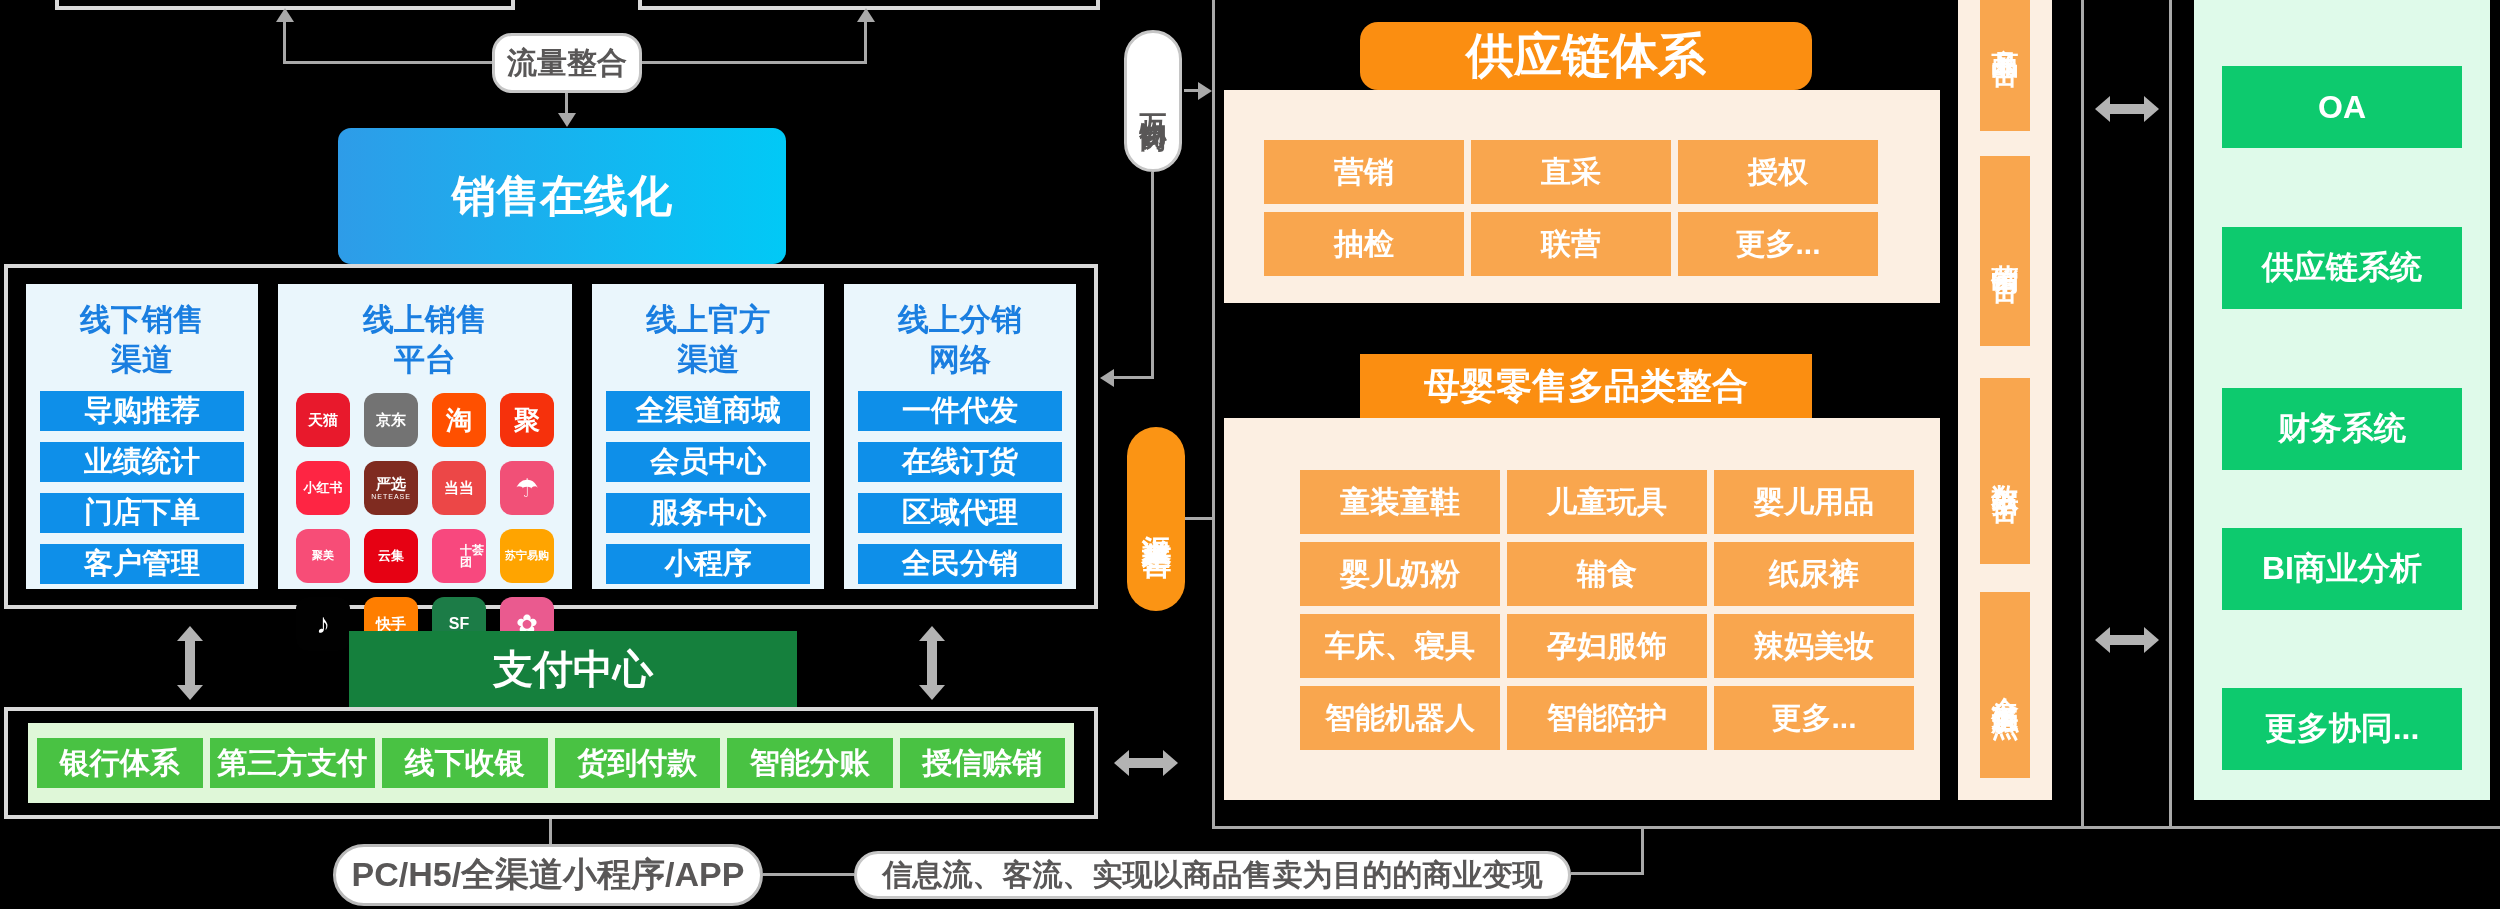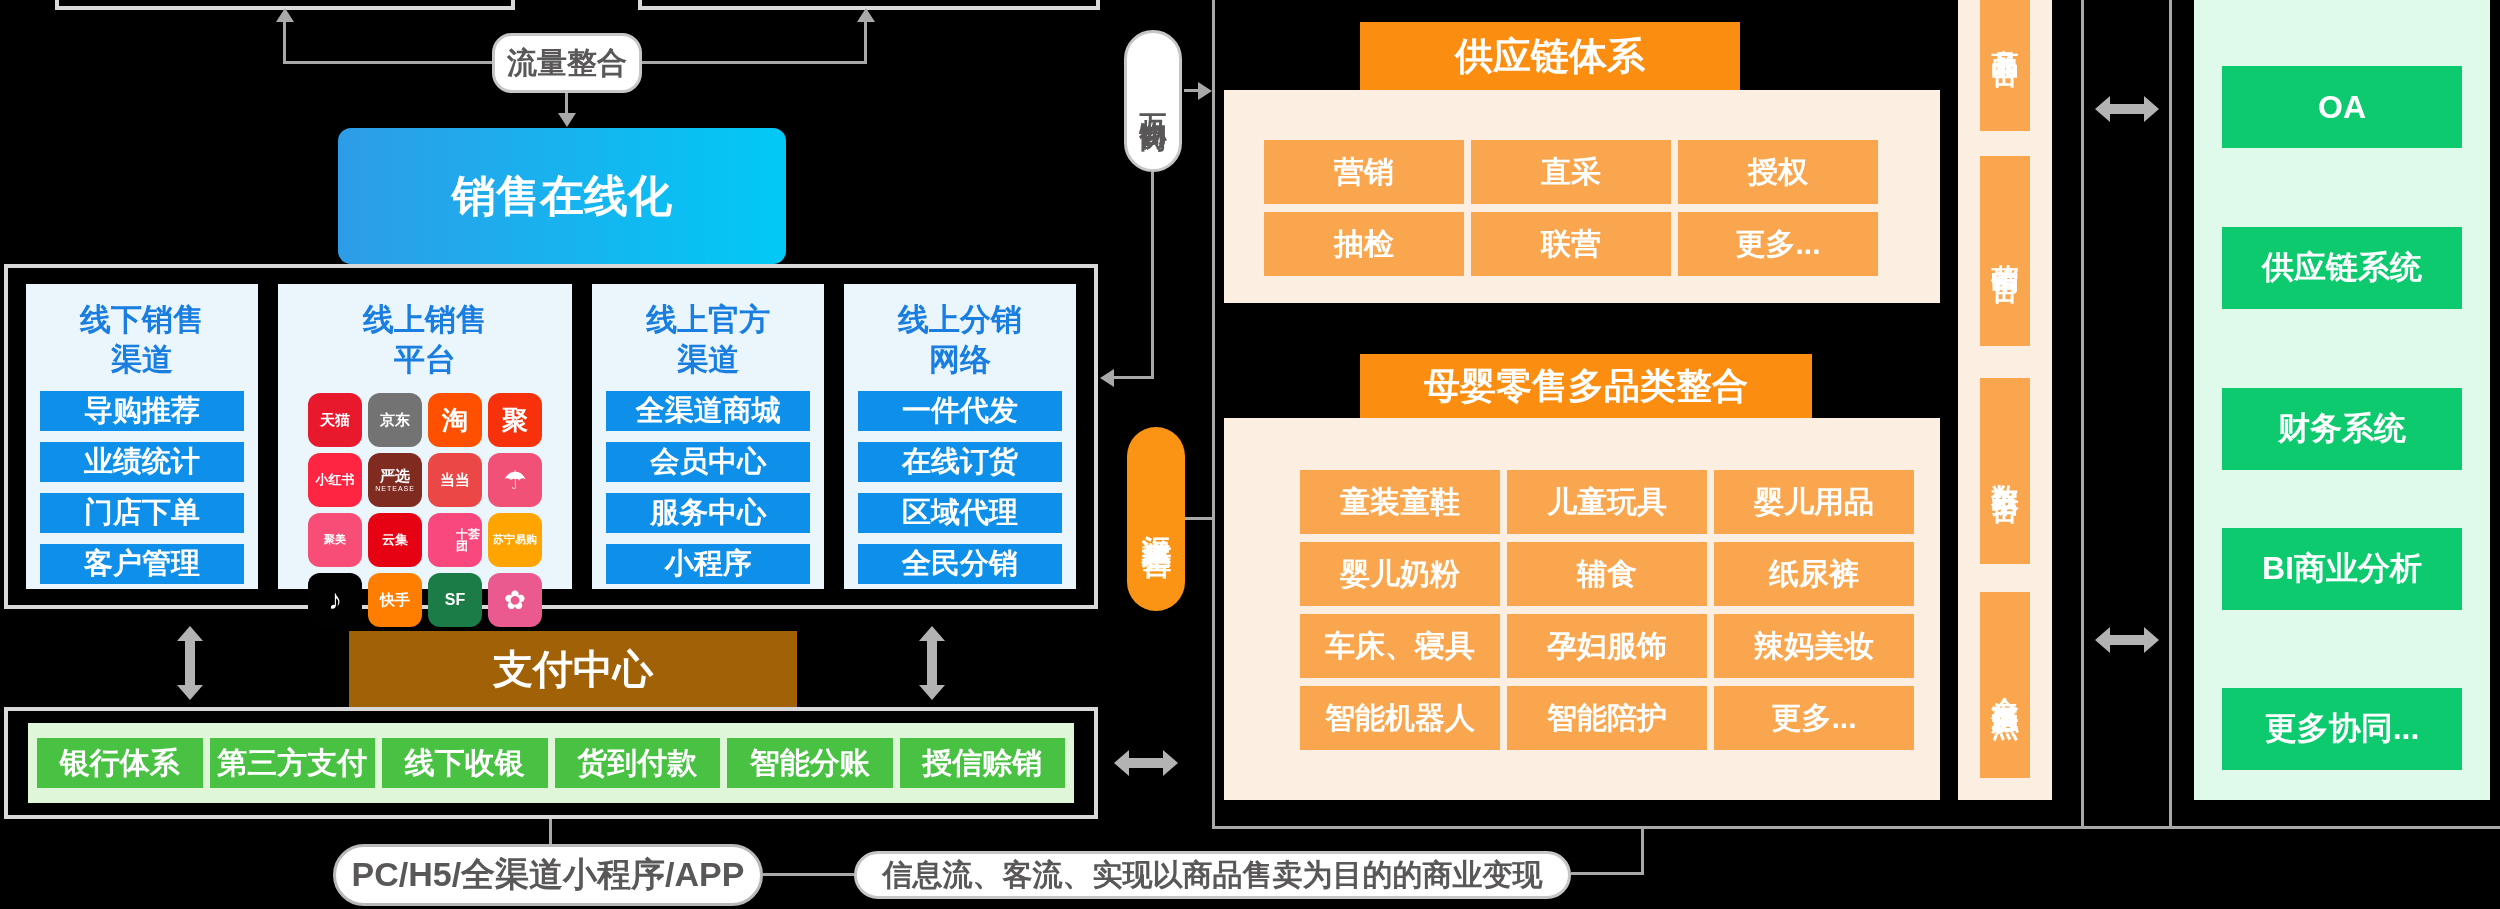--- a/index.html
+++ b/index.html
@@ -32,25 +32,25 @@
   .topbox{position:absolute;top:-44px;height:54px;background:#000;border:4px solid #D9D9D9;box-sizing:border-box;z-index:1;}
   
   #sales-header{left:338px;top:128px;width:448px;height:136px;background:linear-gradient(90deg,#2E9CE8,#01C9F6);
     color:#fff;font-size:44px;font-weight:bold;display:flex;align-items:center;justify-content:center;z-index:3;border-radius:13px;}
   #left-panel{left:4px;top:264px;width:1094px;height:345px;border:4px solid #D9D9D9;box-sizing:border-box;
     background:#000;display:flex;padding:16px 18px;gap:20px;z-index:2;}
   .sales-col{background:#EAF6FC;height:100%;box-sizing:border-box;padding-top:10px;display:flex;flex-direction:column;}
   .col-title{color:#1A7EE0;font-size:31px;font-weight:bold;text-align:center;line-height:1.3;white-space:pre-line;margin:6px 0 10px 0;}
   .blue-item{margin:0 14px 11px 14px;height:44px;background:#0E8FE9;color:#fff;font-size:29px;font-weight:bold;
     display:flex;align-items:center;justify-content:center;}
-  .icon-grid{display:grid;grid-template-columns:repeat(4,54px);grid-auto-rows:54px;gap:6px;margin:2px auto 0 auto;}
+  .icon-grid{display:grid;grid-template-columns:repeat(4,54px);grid-auto-rows:54px;gap:14px;margin:2px auto 0 auto;}
   .app-icon{border-radius:12px;color:#fff;font-weight:bold;display:flex;flex-direction:column;align-items:center;justify-content:center;line-height:1;overflow:hidden;}
   .app-icon .sub{font-size:7px;font-weight:normal;margin-top:2px;letter-spacing:1px;}
   
-  #pay-header{left:349px;top:631px;width:448px;height:76px;background:#a16207;color:#fff;font-size:40px;font-weight:bold;
+  #pay-header{left:349px;top:631px;width:448px;height:76px;background:#15803d;color:#fff;font-size:40px;font-weight:bold;
     display:flex;align-items:center;justify-content:center;z-index:3;}
   #pay-panel{left:4px;top:707px;width:1094px;height:112px;border:4px solid #D9D9D9;box-sizing:border-box;background:#000;
     display:flex;align-items:center;z-index:2;}
   #pay-inner{margin:0 20px;flex:1;background:#DFF7D8;display:flex;gap:7px;padding:15px 9px;box-sizing:border-box;}
   .pay-item{flex:1;height:50px;background:#49C243;color:#fff;font-size:30px;font-weight:bold;
     display:flex;align-items:center;justify-content:center;}
   
   .orange-header{position:absolute;background:#FB8E11;color:#fff;font-weight:bold;display:flex;align-items:center;justify-content:center;z-index:3;}
   .peach-panel{position:absolute;background:#FCEFE2;z-index:2;}
   .orange-box{background:#F9A64E;color:#fff;font-size:30px;font-weight:bold;display:flex;align-items:center;justify-content:center;}
@@ -225,21 +225,21 @@
   <div class="pill" style="left:333px;top:844px;width:430px;height:62px;font-size:34px;border-radius:31px;border-color:#B9B9B9;">
     <span>PC/H5/全渠道小程序/APP</span>
   </div>
   <div class="line" style="left:763px;top:873px;width:91px;height:3px;"></div>
   <div class="pill" style="left:854px;top:851px;width:717px;height:48px;font-size:30px;border-radius:24px;">
     <span>信息流、客流、实现以商品售卖为目的的商业变现</span>
   </div>
   <div class="line" style="left:1571px;top:872px;width:72px;height:3px;"></div>
   <div class="line" style="left:1641px;top:828px;width:3px;height:47px;"></div>
 
-  <div class="orange-header" style="left:1360px;top:22px;width:380px;height:68px;font-size:38px;">
+  <div class="orange-header" style="left:1360px;top:22px;width:452px;height:68px;font-size:48px;border-radius:18px;">
     <span>供应链体系</span>
   </div>
   <div class="peach-panel" style="left:1224px;top:90px;width:716px;height:213px;">
     <div id="supply-grid">
         <div class="orange-box">营销</div>
         <div class="orange-box">直采</div>
         <div class="orange-box">授权</div>
         <div class="orange-box">抽检</div>
         <div class="orange-box">联营</div>
         <div class="orange-box">更多...</div>

